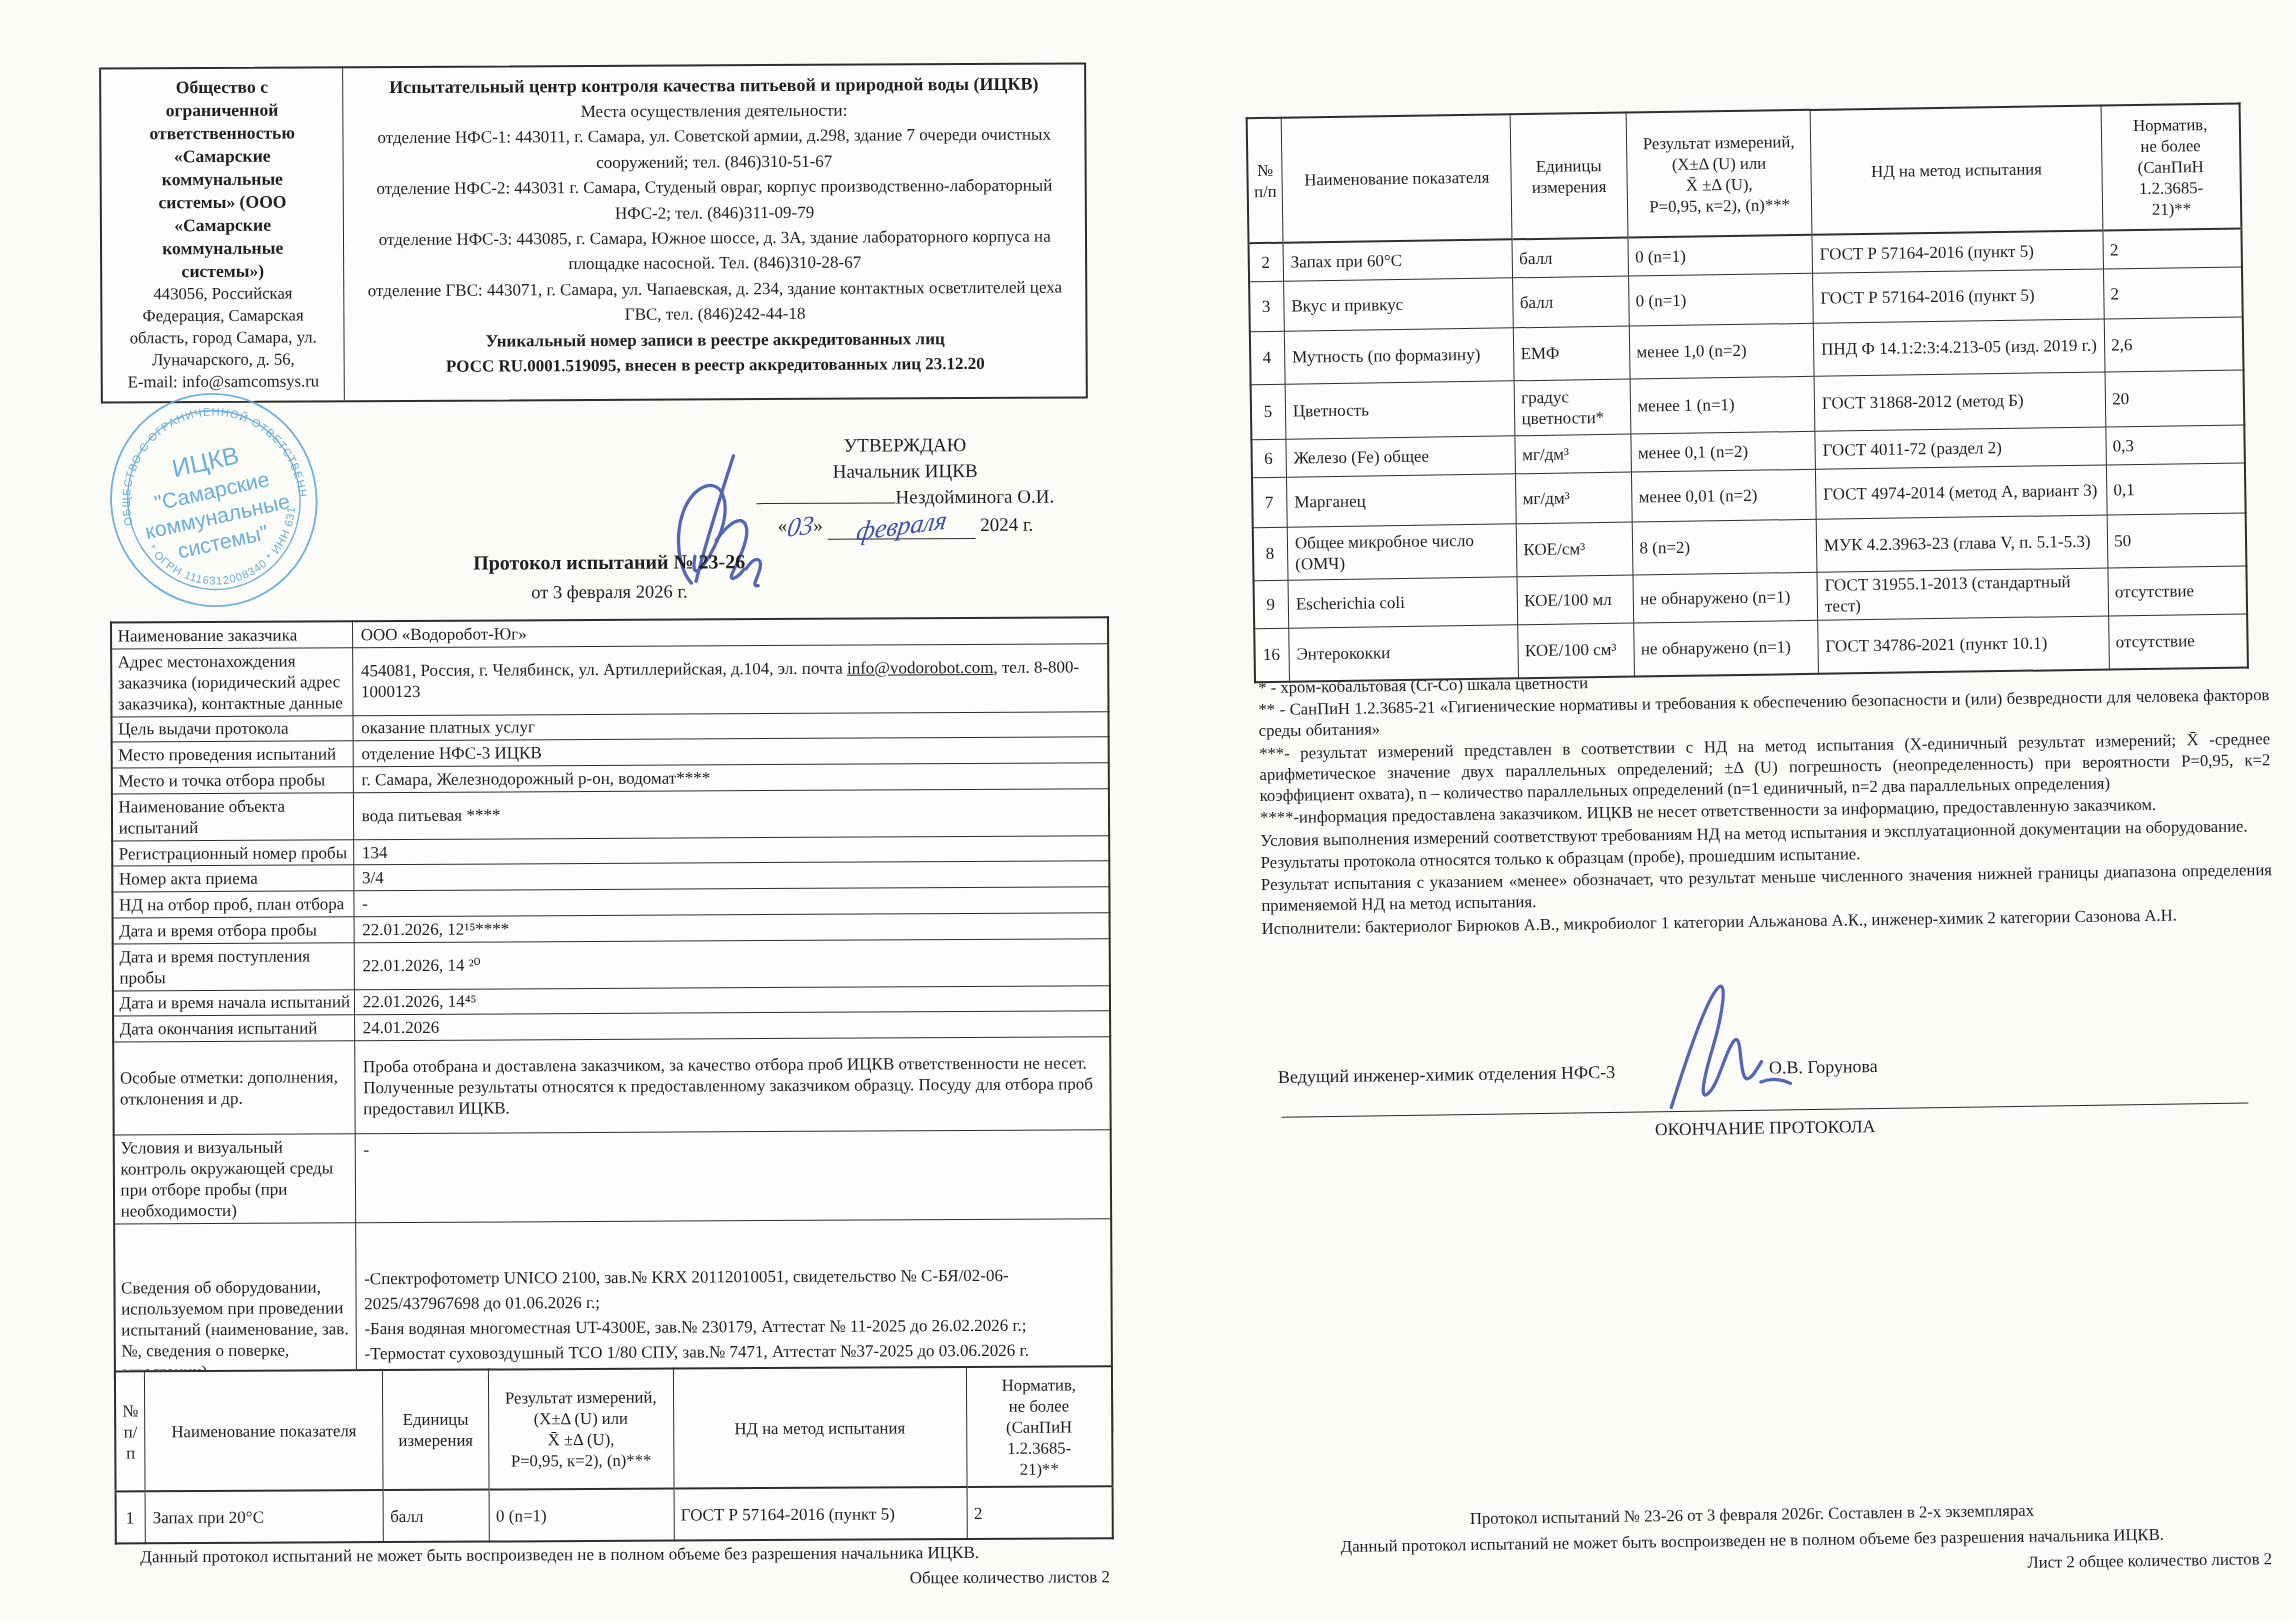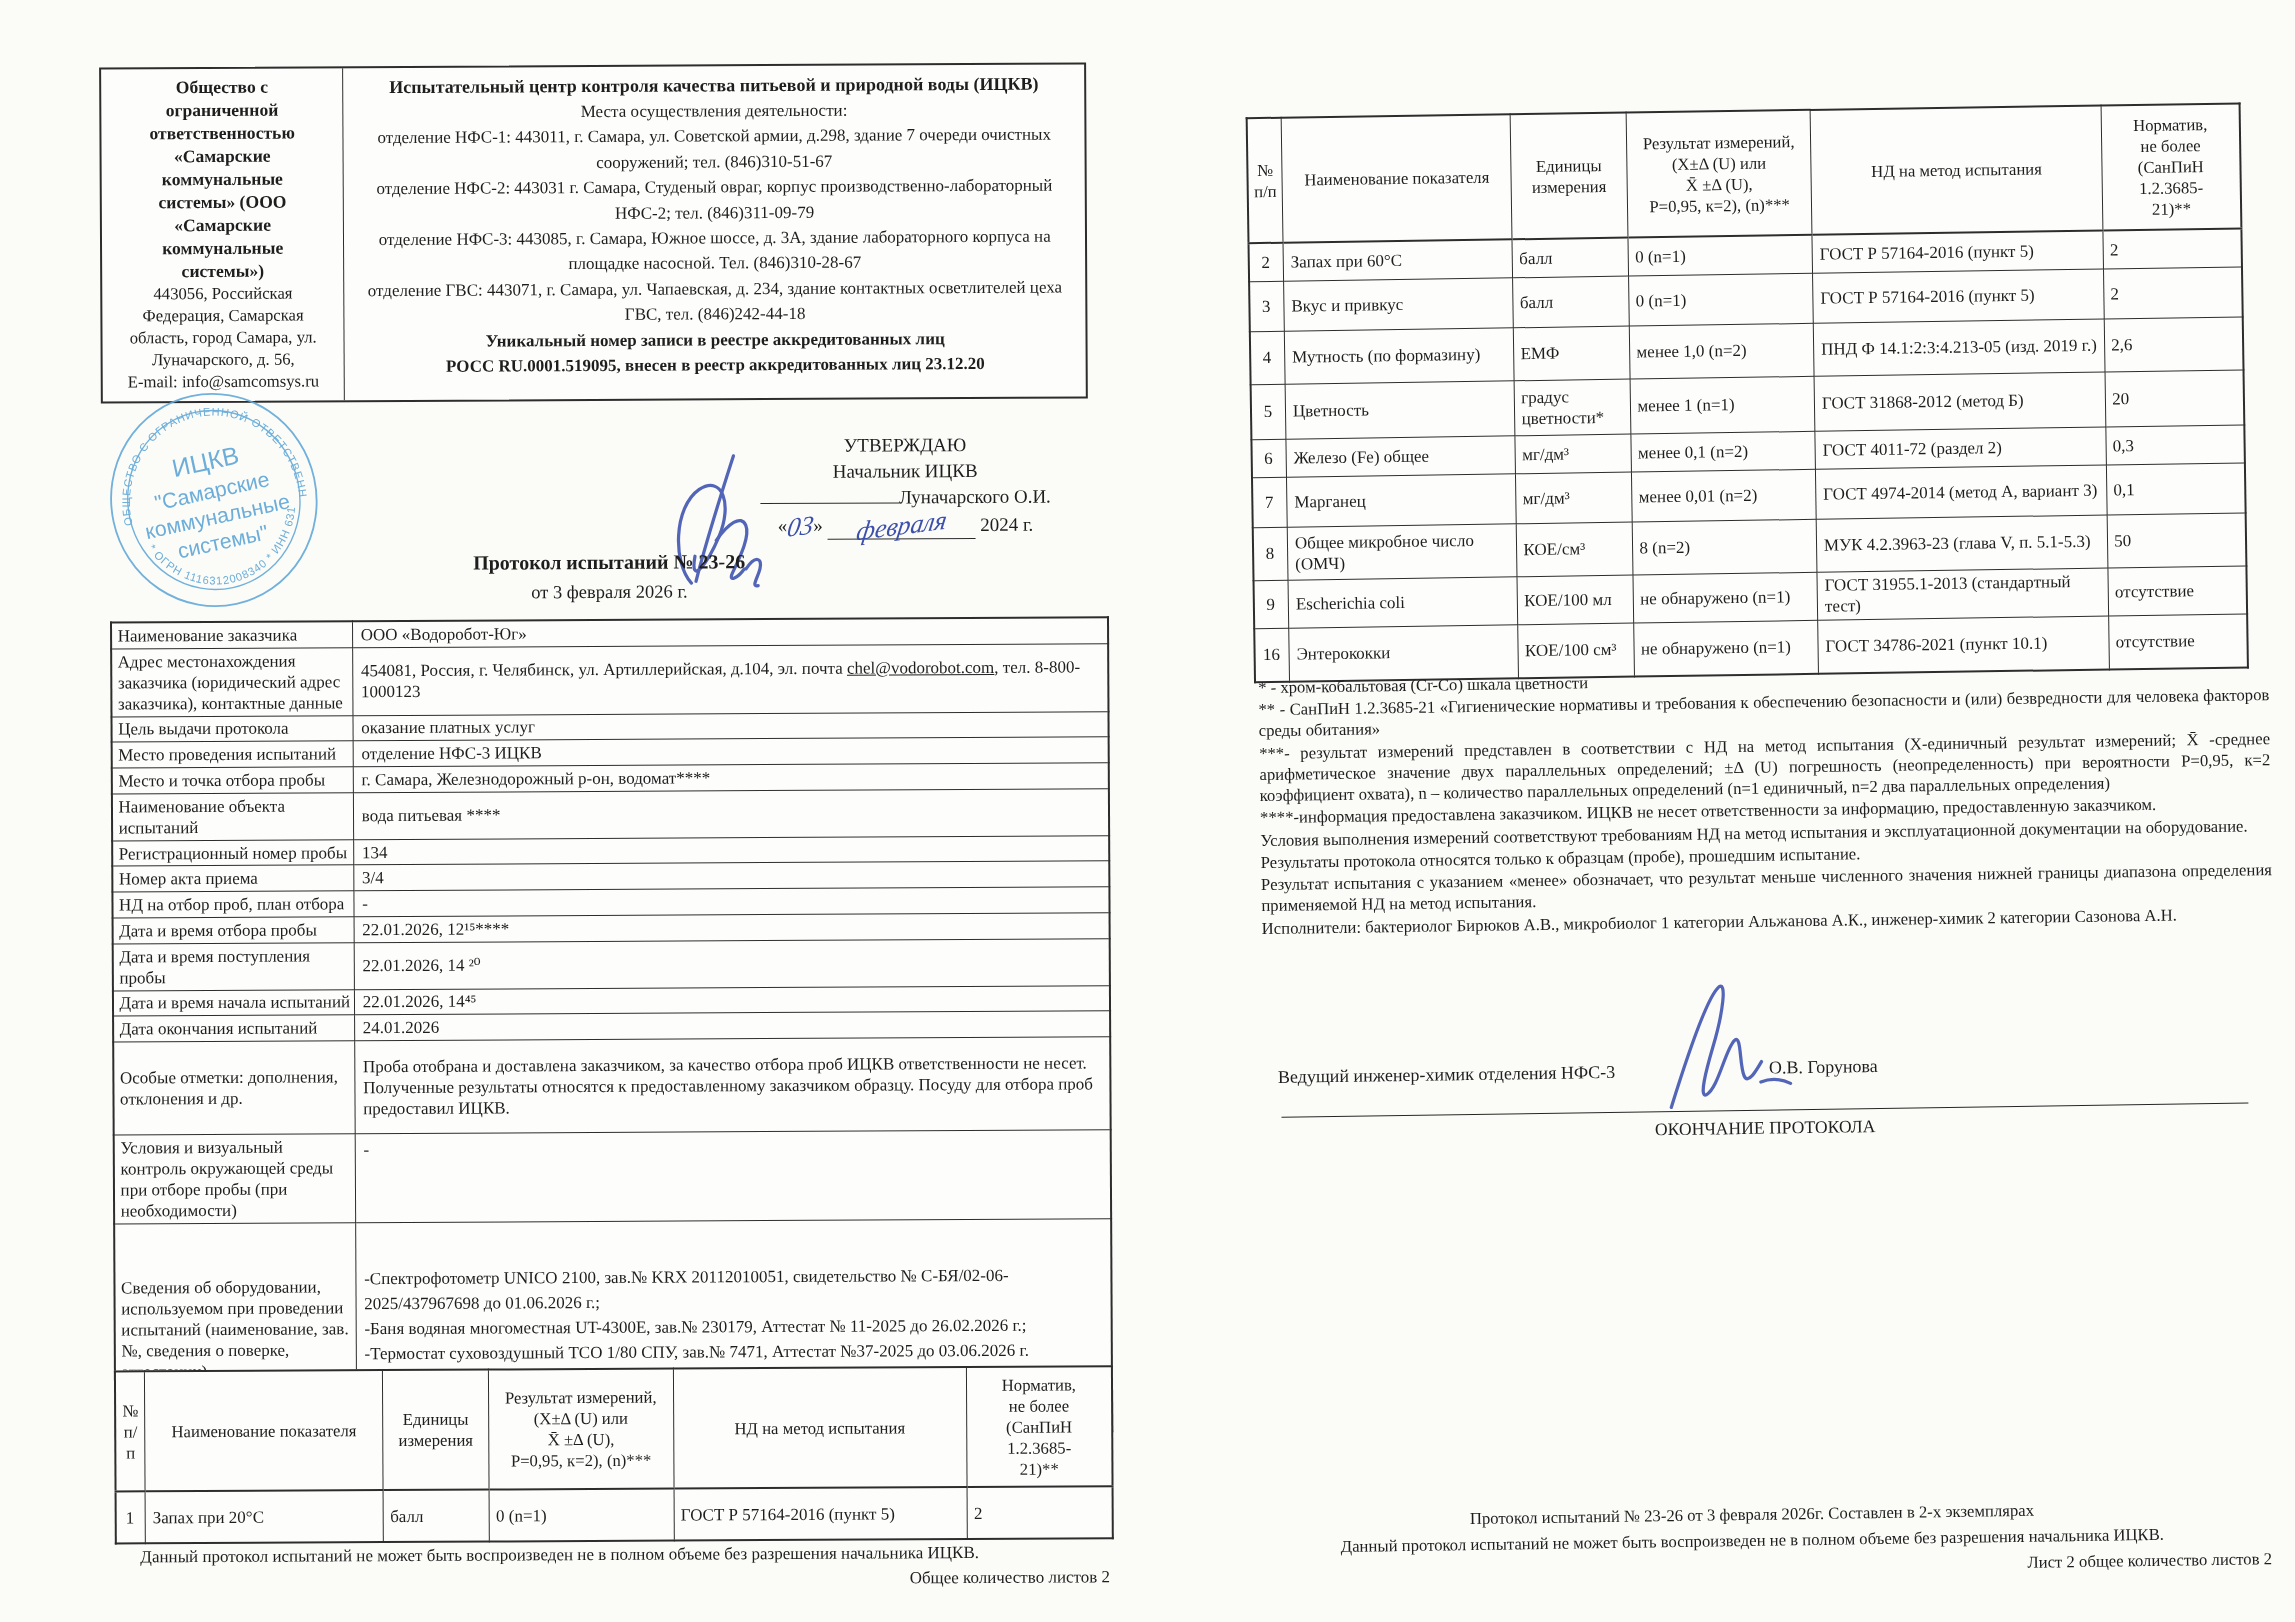--- a/index.html
+++ b/index.html
@@ -114,21 +114,21 @@
         <text x="232" y="172" text-anchor="middle" font-size="54">ИЦКВ</text>
         <text x="232" y="234" text-anchor="middle" font-size="46">"Самарские</text>
         <text x="232" y="290" text-anchor="middle" font-size="46">коммунальные</text>
         <text x="232" y="346" text-anchor="middle" font-size="46">системы"</text>
       </g>
     </svg>
 
     <div class="approve">
       <div>УТВЕРЖДАЮ</div>
       <div>Начальник ИЦКВ</div>
-      <div><span class="sigline"></span><span>Луначарского О.И.</span></div>
+      <div><span class="sigline"></span><span>Нездойминога О.И.</span></div>
       <div>
         <span>«</span><span class="hw">03</span><span>»</span>
         <span class="uline2"><span class="hw">февраля</span></span>
         <span>2024 г.</span>
       </div>
     </div>
 
     <svg class="sigsvg" style="left:662px;top:439px" width="153" height="160" viewBox="0 0 330 345">
       <g fill="none" stroke="#3c50ae" stroke-width="7" stroke-linecap="round" opacity="0.88">
         <path d="M158,38 C132,118 100,215 76,308"></path>
@@ -142,21 +142,21 @@
     <div class="title2">от 3 февраля 2026 г.</div>
 
     <table class="infotable">
       <tbody>
           <tr style="height:25.4px">
         <td class="lbl">Наименование заказчика</td>
         <td class="val">ООО «Водоробот-Юг»</td>
       </tr>
       <tr style="height:65px">
         <td class="lbl">Адрес местонахождения заказчика (юридический адрес заказчика), контактные данные</td>
-        <td class="val"><span>454081, Россия, г. Челябинск, ул. Артиллерийская, д.104, эл. почта </span><span class="email">chel@vodorobot.com</span><span>, тел. 8-800-1000123</span></td>
+        <td class="val"><span>454081, Россия, г. Челябинск, ул. Артиллерийская, д.104, эл. почта </span><span class="email">info@vodorobot.com</span><span>, тел. 8-800-1000123</span></td>
       </tr>
       <tr style="height:23px">
         <td class="lbl">Цель выдачи протокола</td>
         <td class="val">оказание платных услуг</td>
       </tr>
       <tr style="height:23px">
         <td class="lbl">Место проведения испытаний</td>
         <td class="val">отделение НФС-3 ИЦКВ</td>
       </tr>
       <tr style="height:24px">

